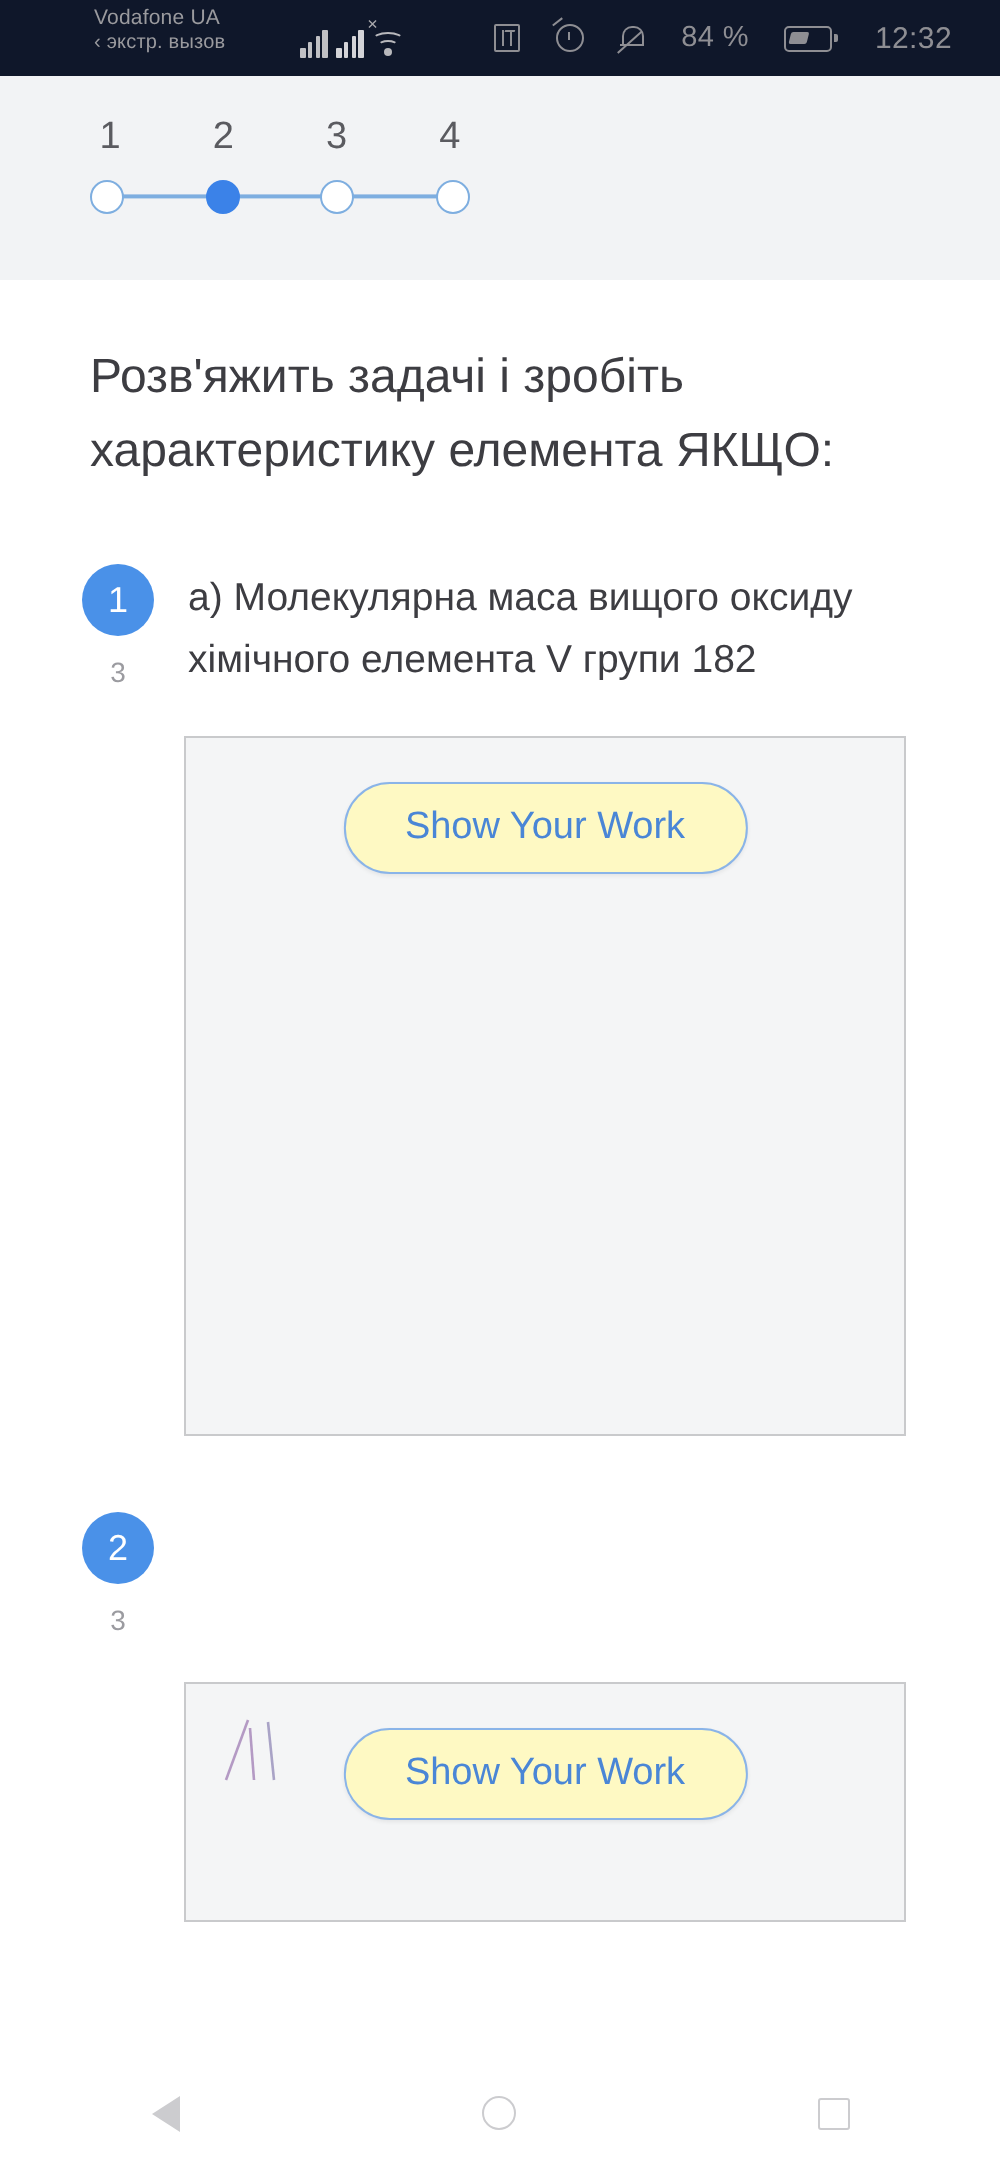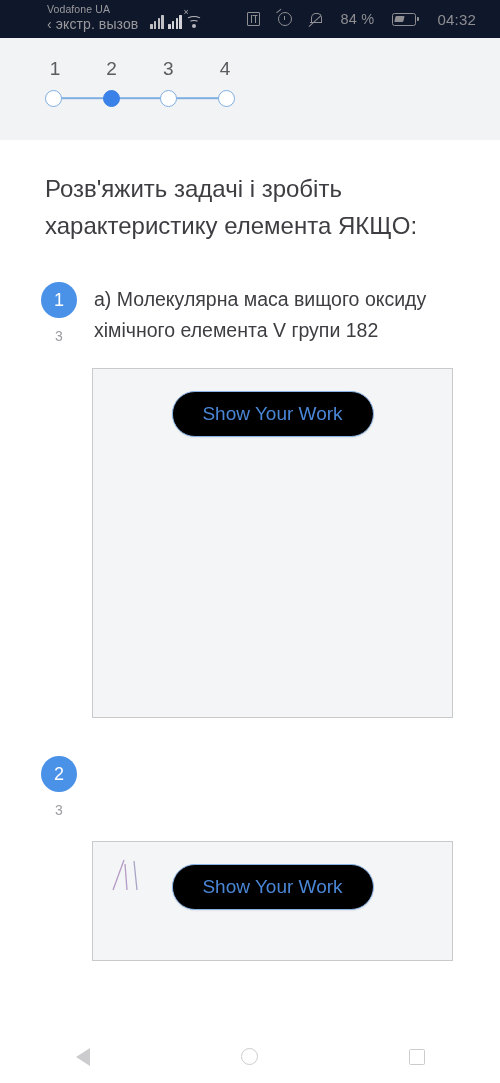--- a/index.html
+++ b/index.html
@@ -33,21 +33,21 @@
   .carrier-block {
     position: absolute;
     left: 47px;
     top: 3px;
     line-height: 1.25;
     color: #9a9a9e;
     font-size: 10.5px;
     letter-spacing: .1px;
     white-space: nowrap;
   }
-  .carrier-line2 { font-size: 14px; }
+  .carrier-line2 { font-size: 10px; }
   .carrier-line2::before { content: "‹ "; }
 
   .signal-group {
     position: absolute;
     left: 150px;
     top: 9px;
     display: flex;
     align-items: flex-end;
     gap: 4px;
     height: 20px;
@@ -317,21 +317,21 @@
   }
   .answer-box.first { height: 350px; }
   .answer-box.second { height: 120px; }
 
   .syw-btn {
     position: absolute;
     left: 50%;
     transform: translateX(-50%);
     top: 22px;
     padding: 11px 30px;
-    background: #000000;
+    background: #fef9c3;
     border: 1px solid #8ab4e8;
     border-radius: 24px;
     color: #4a86d6;
     font-size: 19px;
     white-space: nowrap;
     box-shadow: 0 1px 2px rgba(0,0,0,.07);
   }
 
   .ink {
     position: absolute;
@@ -417,21 +417,21 @@
     <div class="status-right">
       <span class="ico-nfc"></span>
       <span class="ico-alarm"></span>
       <span class="ico-bell">
           <span class="bell-base"></span>
         </span>
       <span class="batt-pct">84 %</span>
       <span class="batt">
           <i></i>
         </span>
-      <span class="clock">04:32</span>
+      <span class="clock">12:32</span>
     </div>
   </div>
 
   <div class="step-band">
     <div class="step-wrap">
       <div class="step-labels">
         <span>1</span>
         <span>2</span>
         <span>3</span>
         <span>4</span>

